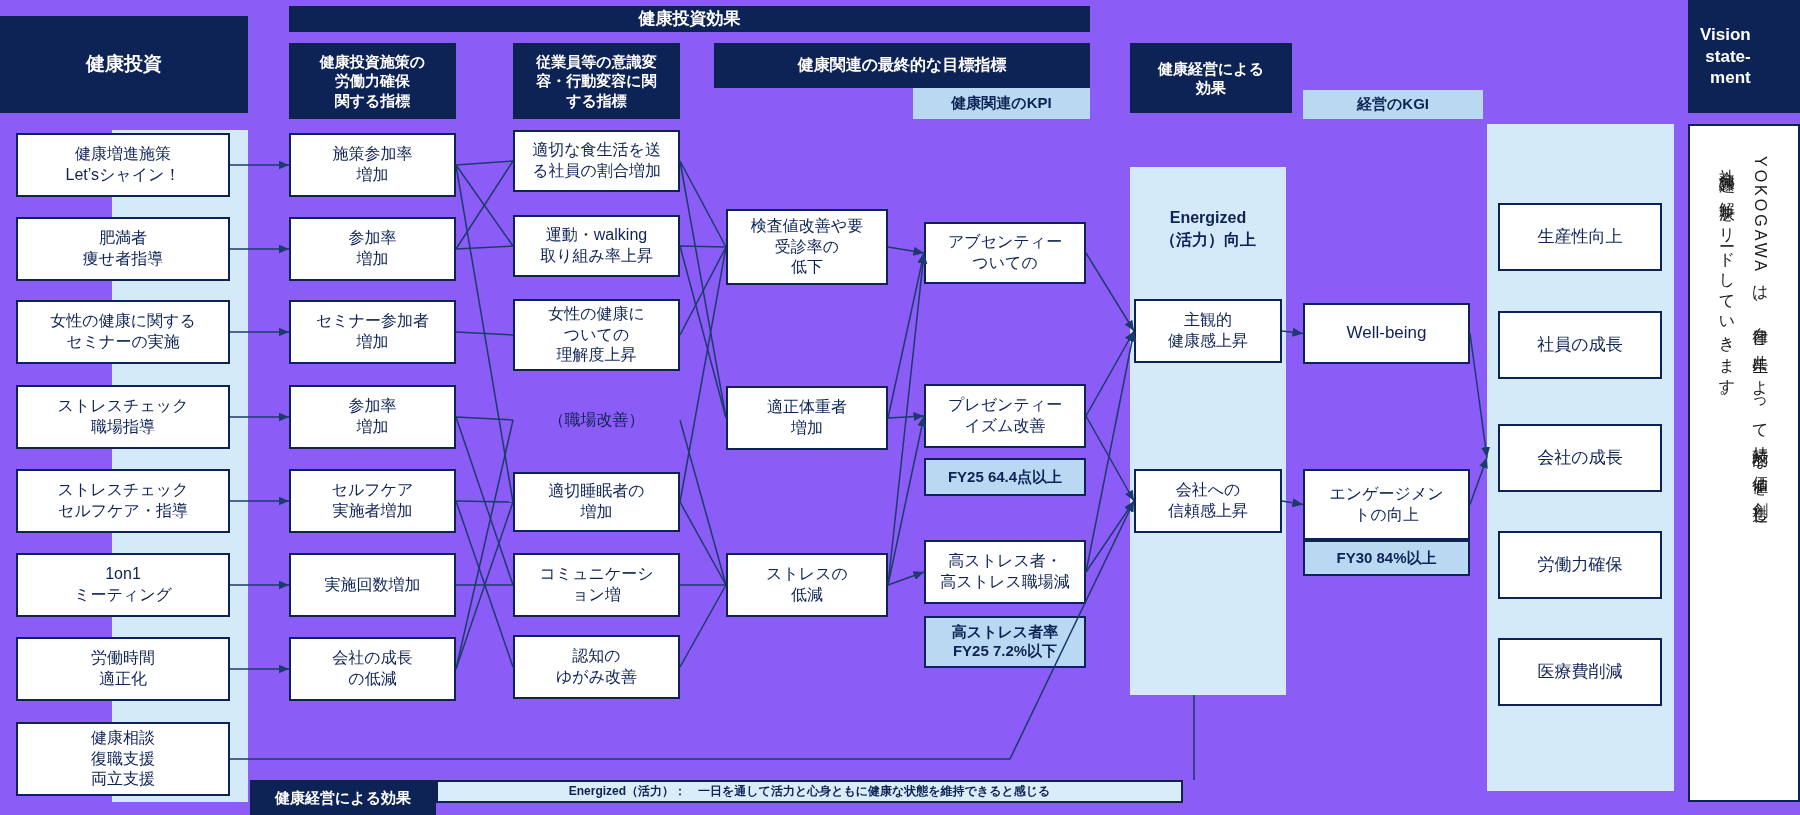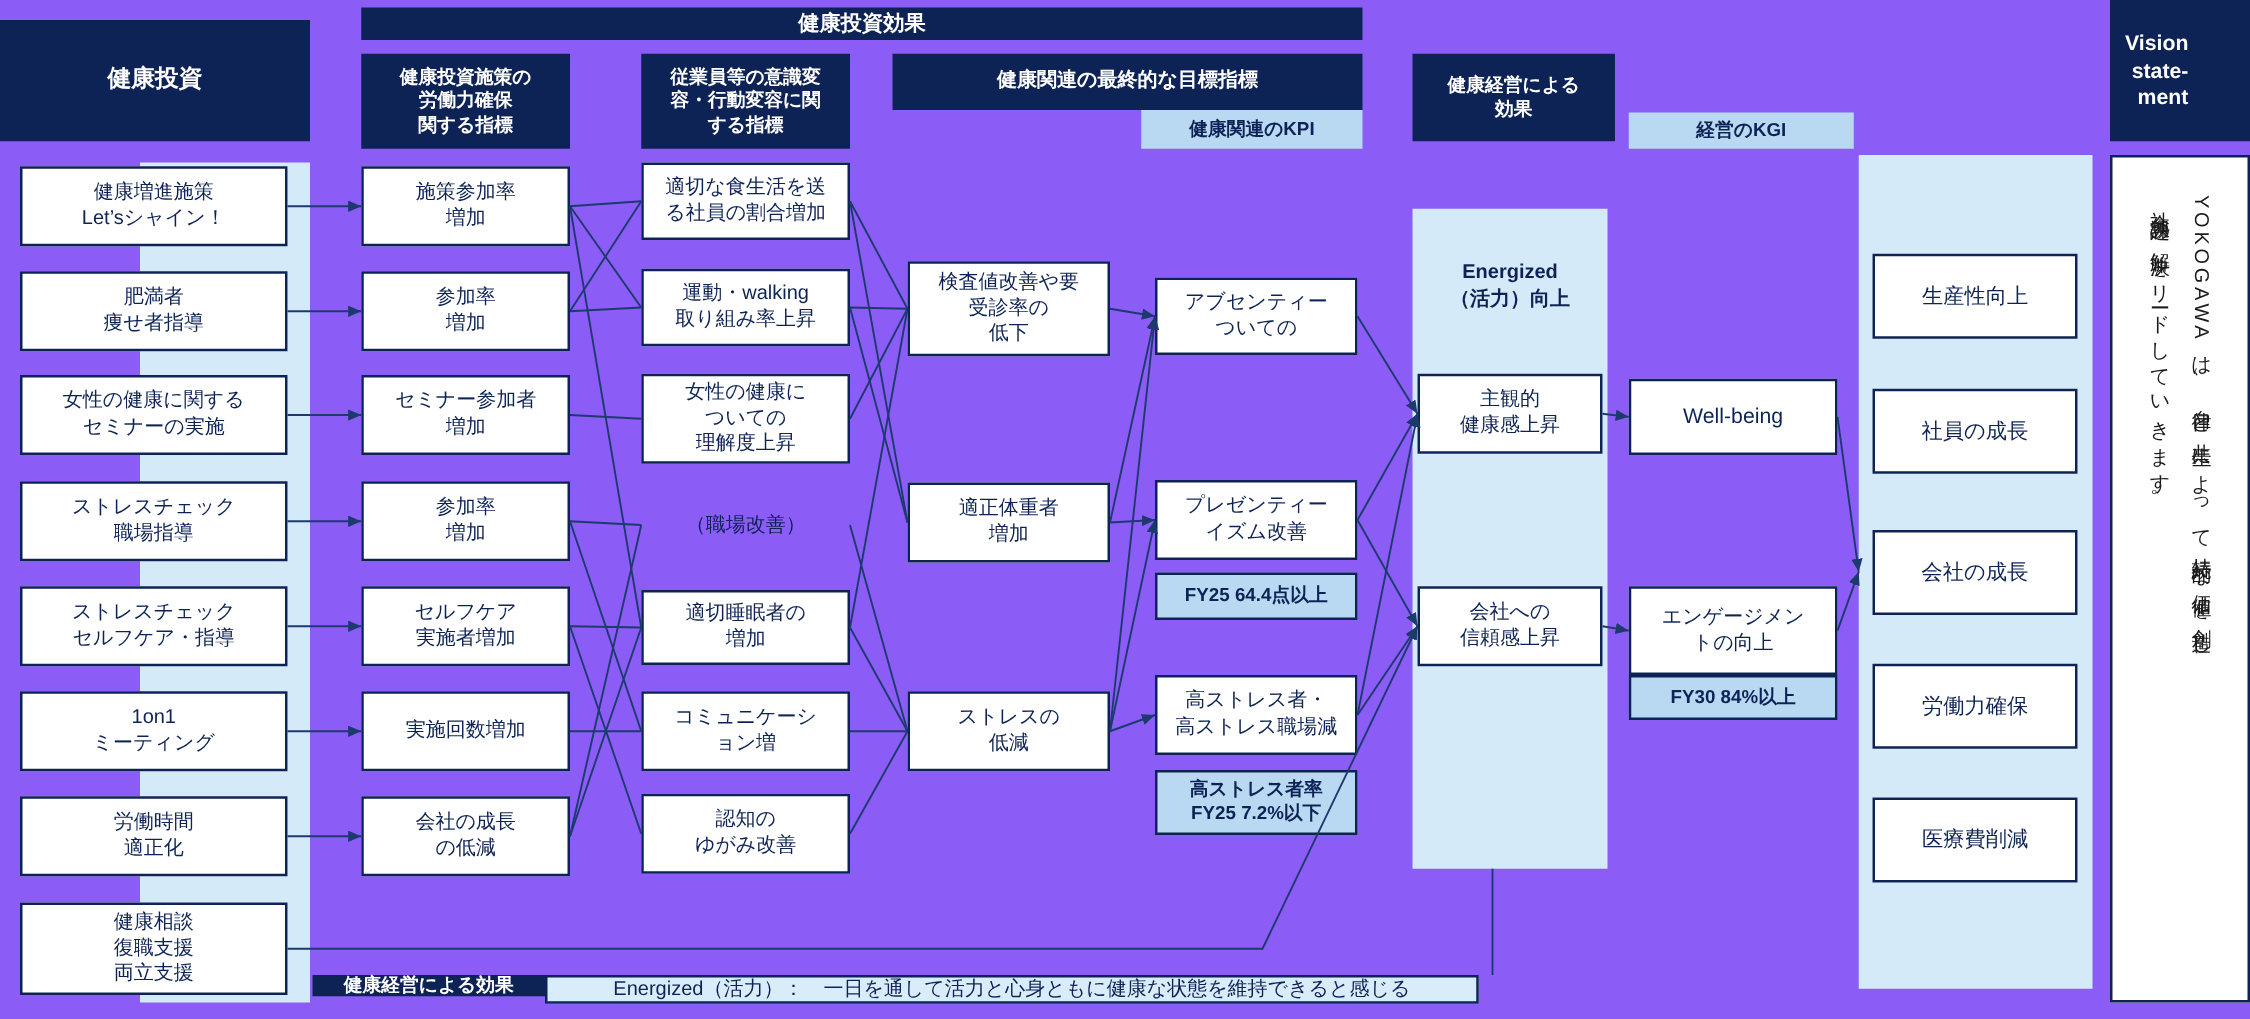--- a/index.html
+++ b/index.html
@@ -12,22 +12,22 @@
           text-align: center; white-space: pre-line; line-height: 1.3; font-size: 16px; z-index: 2; }
   .plain-node { background: transparent; border: none; color: var(--navy); display: flex; align-items: center; justify-content: center;
           text-align: center; white-space: pre-line; font-size: 16px; z-index: 2; }
   .chip { background: var(--chip); color: var(--navy); font-weight: bold; display: flex; align-items: center; justify-content: center;
           font-size: 15px; z-index: 2; }
   .kpibadge { background: var(--chip); border: 2px solid var(--navy); color: var(--navy); font-weight: bold; display: flex;
           align-items: center; justify-content: center; text-align: center; white-space: pre-line; line-height: 1.25; font-size: 15px; z-index: 2; }
   .bluebox { background: var(--light); z-index: 1; }
   .energized-label { position: absolute; left: 0; right: 0; top: 40px; text-align: center; color: var(--navy); font-weight: bold;
           font-size: 16px; white-space: pre-line; line-height: 1.4; }
-  .footer-bar { background: #d9ecfa; border: 2px solid var(--navy); color: var(--navy); font-weight: normal; display: flex;
-          align-items: center; justify-content: center; font-size: 16px; z-index: 2; }
+  .footer-bar { background: #d9ecfa; border: 2px solid var(--navy); color: var(--navy); font-weight: bold; display: flex;
+          align-items: center; justify-content: center; font-size: 12px; z-index: 2; }
   .vision-body { background: #fff; border: 2px solid var(--navy); z-index: 2; display: flex; flex-direction: row-reverse;
           justify-content: center; gap: 14px; padding: 30px 4px; }
   .vtext { writing-mode: vertical-rl; color: #1a1a1a; font-size: 16px; letter-spacing: 3px; line-height: 1.2; }
   #edges { position: absolute; left: 0; top: 0; z-index: 5; pointer-events: none; }
 </style>
 </head>
 <body>
 
 <div id="canvas">
 
@@ -134,21 +134,21 @@
   <div class="abs node" style="left:1498px;top:311px;width:164px;height:68px;font-size:17px">社員の成長</div>
   <div class="abs node" style="left:1498px;top:424px;width:164px;height:68px;font-size:17px">会社の成長</div>
   <div class="abs node" style="left:1498px;top:531px;width:164px;height:68px;font-size:17px">労働力確保</div>
   <div class="abs node" style="left:1498px;top:638px;width:164px;height:68px;font-size:17px">医療費削減</div>
 
   <div class="abs vision-body" style="left:1688px;top:124px;width:112px;height:678px">
     <span class="vtext">YOKOGAWAは、自律と共生によって持続的な価値を創造し、</span>
     <span class="vtext">社会課題の解決をリードしていきます。</span>
   </div>
 
-  <div class="abs hdr" style="left:250px;top:780px;width:186px;height:17px;font-size:15px">健康経営による効果</div>
+  <div class="abs hdr" style="left:250px;top:780px;width:186px;height:35px;font-size:15px">健康経営による効果</div>
   <div class="abs footer-bar" style="left:436px;top:780px;width:747px;height:23px">Energized（活力）：　一日を通して活力と心身ともに健康な状態を維持できると感じる</div>
 
   <svg id="edges" width="1800" height="815">
     <defs>
       <marker id="arrowhead" markerWidth="8" markerHeight="8" refX="7" refY="3" orient="auto">
         <path d="M0,0 L7,3 L0,6 Z" fill="#1c3a6e"></path>
       </marker>
     </defs>
   <path d="M230,165 L289,165" fill="none" stroke="#1c3a6e" stroke-width="1.5" marker-end="url(#arrowhead)"></path>
       <path d="M230,249 L289,249" fill="none" stroke="#1c3a6e" stroke-width="1.5" marker-end="url(#arrowhead)"></path>

